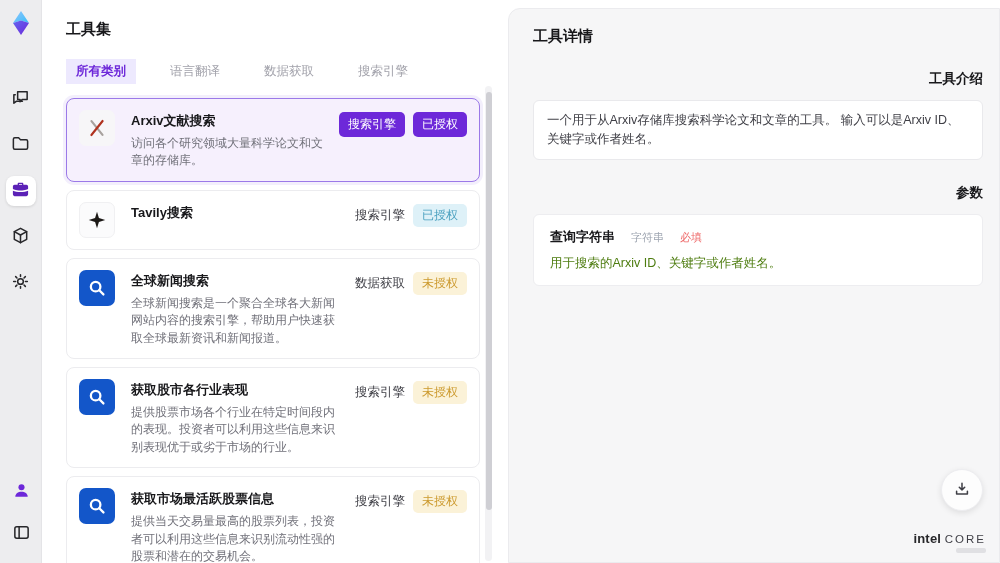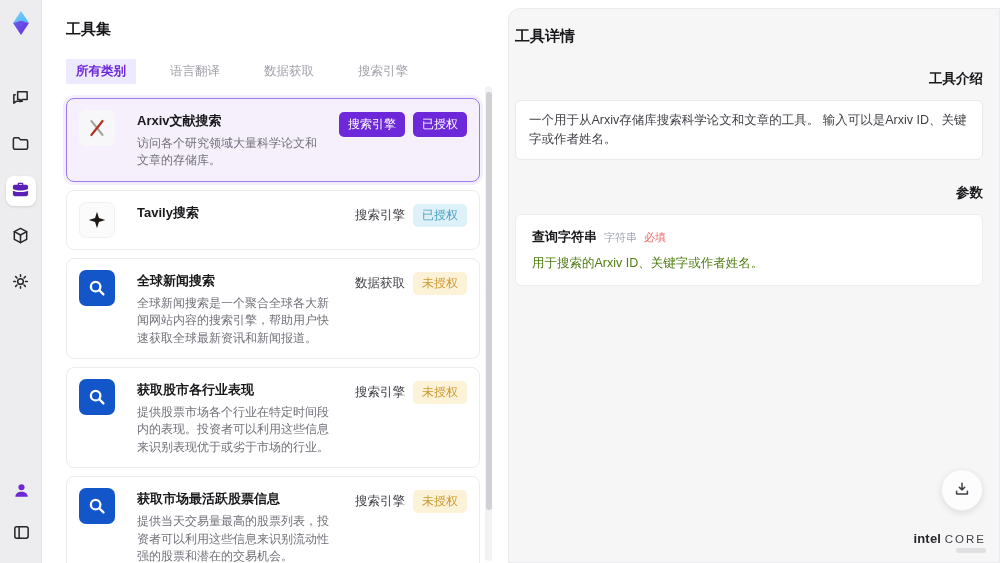--- a/index.html
+++ b/index.html
@@ -18,45 +18,45 @@
   .rail-bottom { position:absolute; bottom:14px; left:0; width:42px; display:flex; flex-direction:column; align-items:center; gap:12px; }
   .rail-bottom .avatar svg { fill:#6d28d9; stroke:none; }
 
   
   .list-pane { position:absolute; left:42px; top:0; bottom:0; width:466px; background:#fff; padding:20px 24px 0 24px; }
   .list-title { font-size:15px; font-weight:bold; margin-bottom:20px; }
   .tabs { display:flex; gap:24px; margin-bottom:14px; align-items:center; }
   .tab { font-size:12.5px; color:#a1a1aa; padding:4px 10px; border-radius:0; cursor:pointer; white-space:nowrap; }
   .tab.active { background:#ede9fe; color:#6d28d9; font-weight:bold; }
   .cards { width:414px; }
-  .card { position:relative; display:flex; gap:22px; background:#fff; border:1px solid #ececef; border-radius:8px; padding:11px 12px; margin-bottom:8px; cursor:pointer; }
+  .card { position:relative; display:flex; gap:16px; background:#fff; border:1px solid #ececef; border-radius:8px; padding:11px 12px; margin-bottom:8px; cursor:pointer; }
   .card.selected { background:#f6f0fd; border:1.5px solid #9b79e8; box-shadow:0 0 0 3px rgba(155,121,232,.12); }
   .tool-icon { flex:0 0 36px; width:36px; height:36px; border-radius:7px; display:flex; align-items:center; justify-content:center; background:#f7f6f8; }
   .tool-icon svg { width:22px; height:22px; }
   .ic-blue-search { background:#1356c9; }
   .ic-tavily { background:#fbfbfc; border:1px solid #f0f0f2; }
   .tool-body { flex:1 1 auto; min-width:0; }
   .tool-title { font-size:13px; font-weight:bold; color:#18181b; margin:2px 0 5px 0; }
   .tool-desc { font-size:12px; color:#71717a; line-height:1.45; }
   .tool-tags { flex:0 0 auto; display:flex; gap:8px; align-items:flex-start; padding-top:2px; }
   .b-solid { background:#6d28d9; color:#fff; font-size:12px; padding:4px 9px; border-radius:5px; white-space:nowrap; }
   .cat { font-size:12.5px; color:#3f3f46; padding:3px 0; white-space:nowrap; }
   .pill { font-size:12px; padding:3px 9px; border-radius:5px; white-space:nowrap; }
   .pill.auth { background:#def1f8; color:#4aa0bf; }
   .pill.unauth { background:#fbf2d8; color:#cc9a2e; }
   .scrollbar { position:absolute; top:86px; bottom:2px; left:443px; width:7px; border-radius:4px; background:#f2f2f4; }
   .scrollbar .thumb { position:absolute; top:6px; left:0.5px; width:6px; height:88%; border-radius:4px; background:#cfcfd4; }
 
   
-  .details-pane { position:absolute; left:508px; top:8px; right:0; bottom:0; background:#f6f6f7; border:1px solid #ebebee; border-top-left-radius:12px; padding:18px 16px 0 6px; }
+  .details-pane { position:absolute; left:508px; top:8px; right:0; bottom:0; background:#f6f6f7; border:1px solid #ebebee; border-top-left-radius:12px; padding:18px 16px 0 24px; }
   .details-title { font-size:15px; font-weight:bold; margin-bottom:24px; }
   .section-h { font-size:13.5px; font-weight:bold; margin-bottom:12px;text-align:right; }
   .intro-box { background:#fff; border:1px solid #e9e9ec; border-radius:6px; padding:10px 13px; font-size:12.5px; color:#3f3f46; line-height:1.5; margin-bottom:24px; }
   .param-card { background:#fff; border:1px solid #ededf0; border-radius:6px; padding:13px 16px; }
-  .param-row { display:flex; align-items:baseline; gap:7px; margin-bottom:9px; }
+  .param-row { display:flex; align-items:baseline; gap:16px; margin-bottom:9px; }
   .param-name { font-size:13px; font-weight:bold; color:#18181b; }
   .param-type { font-size:11px; color:#9ca3af; }
   .param-req { font-size:11px; color:#ee6a6a; }
   .param-desc { font-size:12.5px; color:#4d7c0f; }
 
   
   .fab { position:absolute; right:17px; bottom:52px; width:42px; height:42px; border-radius:50%; background:#fdfdfd; border:1px solid #ededf0; box-shadow:0 2px 6px rgba(0,0,0,.10); display:flex; align-items:center; justify-content:center; cursor:pointer; }
   .fab svg { width:18px; height:18px; stroke:#3f3f46; fill:none; stroke-width:1.7; stroke-linecap:round; stroke-linejoin:round; }
   .brand { position:absolute; right:14px; bottom:10px; text-align:center; }
   .brand-line { font-size:13px; color:#27272a; white-space:nowrap; }

